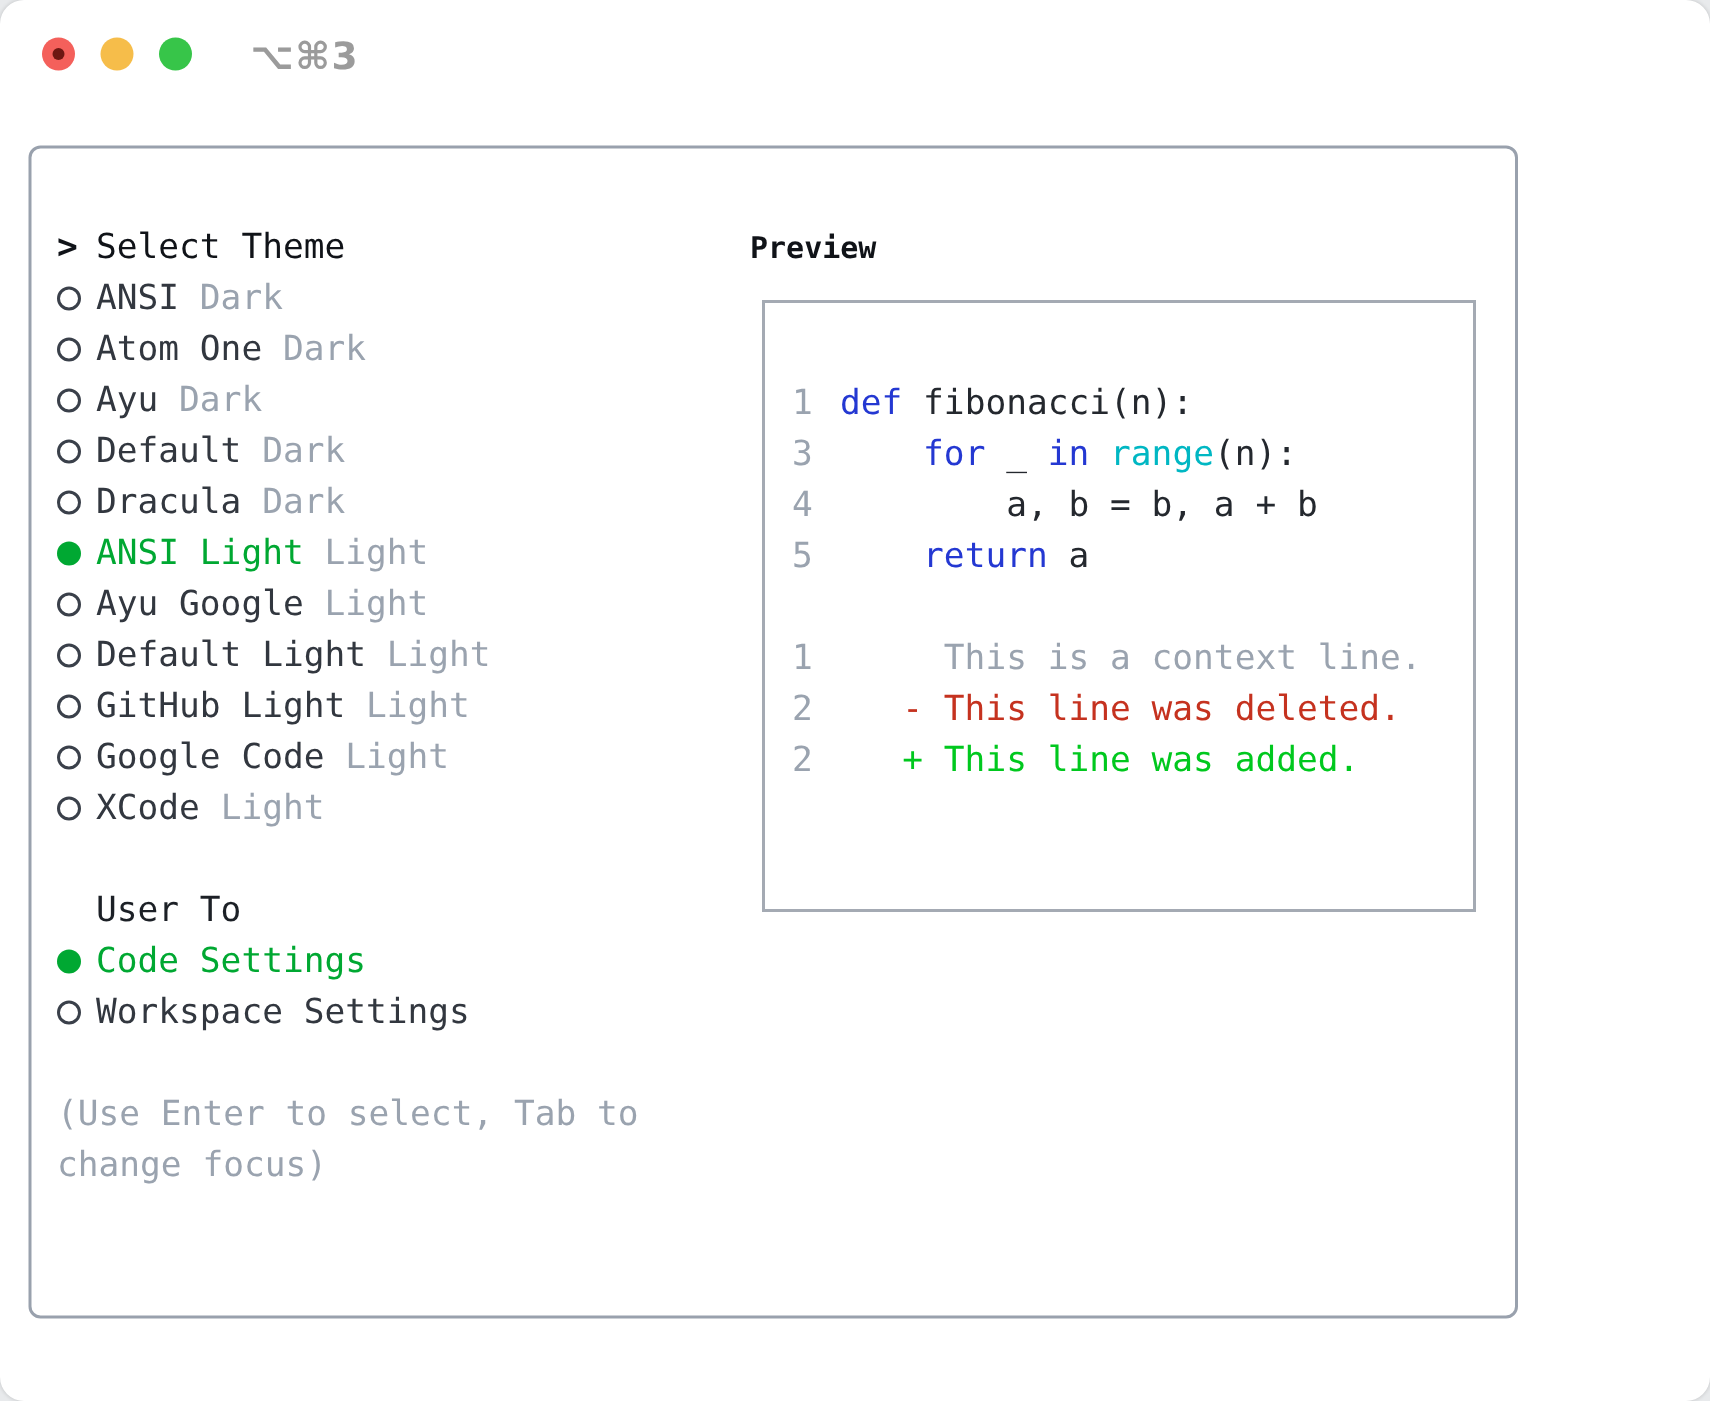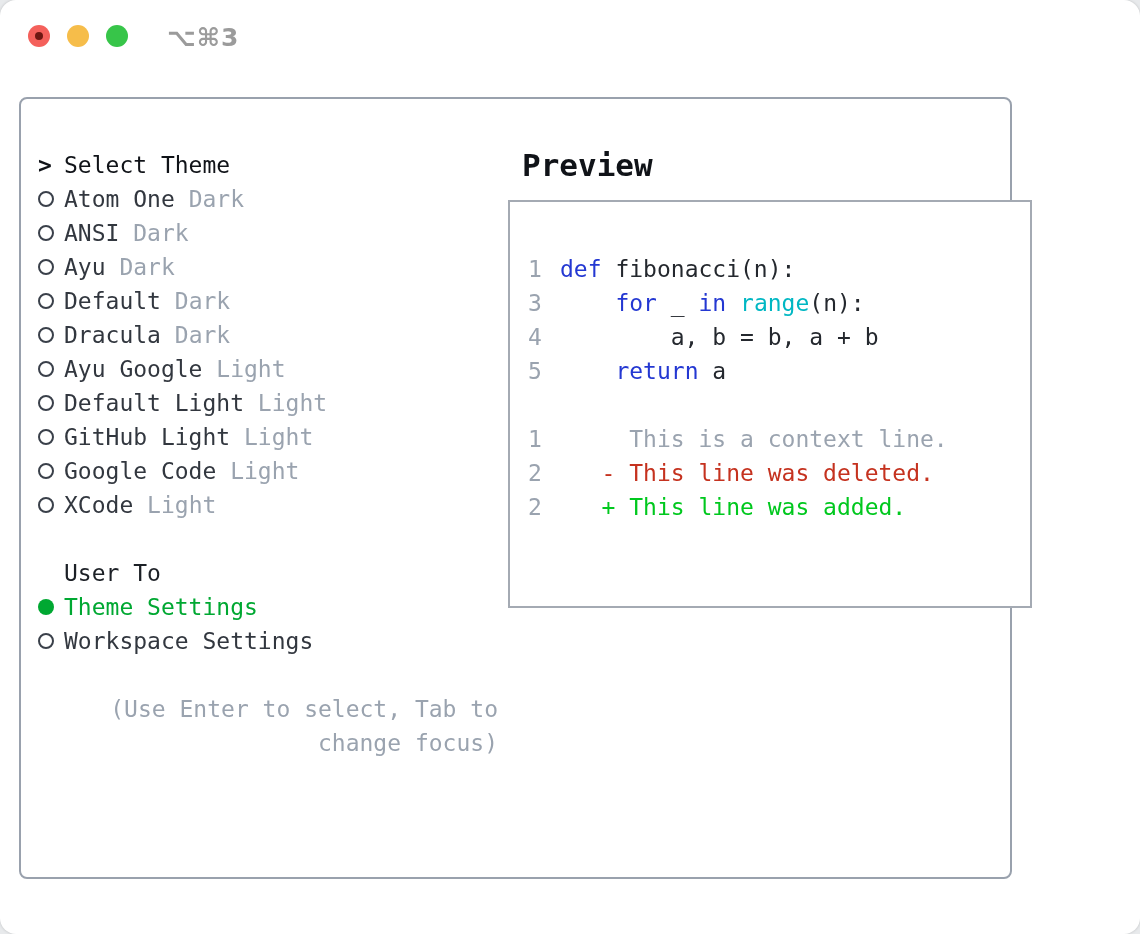--- a/index.html
+++ b/index.html
@@ -32,25 +32,25 @@
   .marker{width:26px;display:flex;align-items:center;flex:0 0 26px;}
   .cursor{font-weight:bold;color:var(--header);}
   .radio{width:12px;height:12px;border:2px solid var(--ring);border-radius:50%;box-sizing:content-box;}
   .radio.sel{width:16px;height:16px;border:none;background:var(--sel);}
   .header-label{font-weight:normal;color:var(--header);}
   .subheader-label{color:#1c2026;}
   .item-name{color:var(--text);}
   .item-name.sel{color:var(--sel);}
   .tag{color:var(--muted);margin-left:1ch;}
   .spacer{height:34px;}
-  .help{color:var(--muted);line-height:34px;text-align:right;}
+  .help{color:var(--muted);line-height:34px;}
   
-  .preview-header{position:absolute;left:501px;top:49px;height:34px;line-height:34px;
-    font-size:31px;font-weight:bold;color:var(--header);}
-  .preview-box{position:absolute;left:487px;top:101px;width:524px;height:408px;
+  .preview-header{position:absolute;left:479px;top:49px;height:34px;line-height:34px;
+    font-size:20px;font-weight:bold;color:var(--header);}
+  .preview-box{position:absolute;left:487px;top:101px;width:476px;height:408px;
     box-sizing:border-box;border:2px solid var(--pborder);background:#fff;
     padding:16px 0 0 18px;overflow:hidden;}
   .pline{height:34px;line-height:34px;font-size:23px;white-space:pre;}
   .lnum{display:inline-block;width:32px;color:var(--muted);}
   .tok-fg{color:var(--fg);} .tok-kw{color:var(--kw);} .tok-bi{color:var(--bi);}
   .tok-num{color:var(--add);} .tok-muted{color:var(--muted);}
   .tok-del{color:var(--del);} .tok-add{color:var(--add);}
 </style>
 </head>
 <body>
@@ -71,45 +71,51 @@
         <span class="marker">
             <span class="cursor">&gt;</span>
           </span>
         <span class="header-label">Select Theme</span>
       </div>
       <div id="theme-items">
           <div class="row">
             <span class="marker">
               <span class="radio"></span>
             </span>
-            <span><span class="item-name">Atom One</span><span class="tag">Dark</span></span>
+            <span><span class="item-name">ANSI</span><span class="tag">Dark</span></span>
           </div>
           <div class="row">
             <span class="marker">
               <span class="radio"></span>
             </span>
-            <span><span class="item-name">ANSI</span><span class="tag">Dark</span></span>
+            <span><span class="item-name">Atom One</span><span class="tag">Dark</span></span>
           </div>
           <div class="row">
             <span class="marker">
               <span class="radio"></span>
             </span>
             <span><span class="item-name">Ayu</span><span class="tag">Dark</span></span>
           </div>
           <div class="row">
             <span class="marker">
               <span class="radio"></span>
             </span>
             <span><span class="item-name">Default</span><span class="tag">Dark</span></span>
           </div>
           <div class="row">
             <span class="marker">
               <span class="radio"></span>
             </span>
             <span><span class="item-name">Dracula</span><span class="tag">Dark</span></span>
+          </div>
+          <div class="row">
+            <span class="marker">
+              <span class="radio sel"></span>
+            </span>
+            <span><span class="item-name sel">ANSI Light</span><span class="tag">Light</span></span>
           </div>
           <div class="row">
             <span class="marker">
               <span class="radio"></span>
             </span>
             <span><span class="item-name">Ayu Google</span><span class="tag">Light</span></span>
           </div>
           <div class="row">
             <span class="marker">
               <span class="radio"></span>
@@ -138,21 +144,21 @@
       <div class="spacer"></div>
       <div class="row">
         <span class="marker"></span>
         <span class="subheader-label">User To</span>
       </div>
       <div id="apply-items">
           <div class="row">
             <span class="marker">
               <span class="radio sel"></span>
             </span>
-            <span><span class="item-name sel">Theme Settings</span></span>
+            <span><span class="item-name sel">Code Settings</span></span>
           </div>
           <div class="row">
             <span class="marker">
               <span class="radio"></span>
             </span>
             <span><span class="item-name">Workspace Settings</span></span>
           </div>
         </div>
       <div class="spacer"></div>
       <div class="help">

